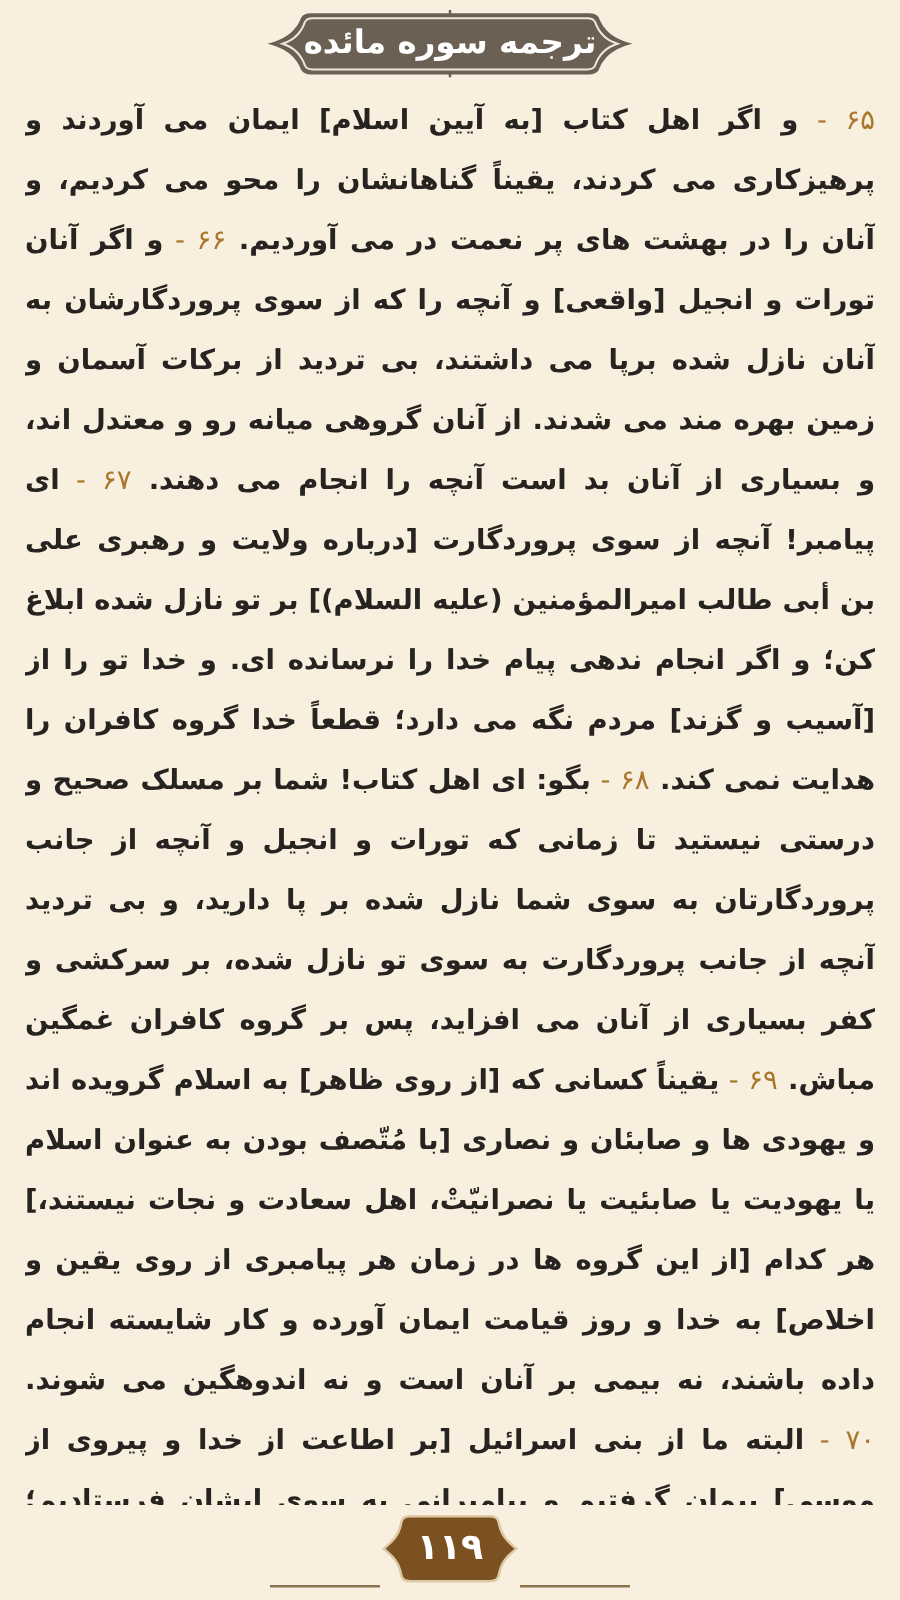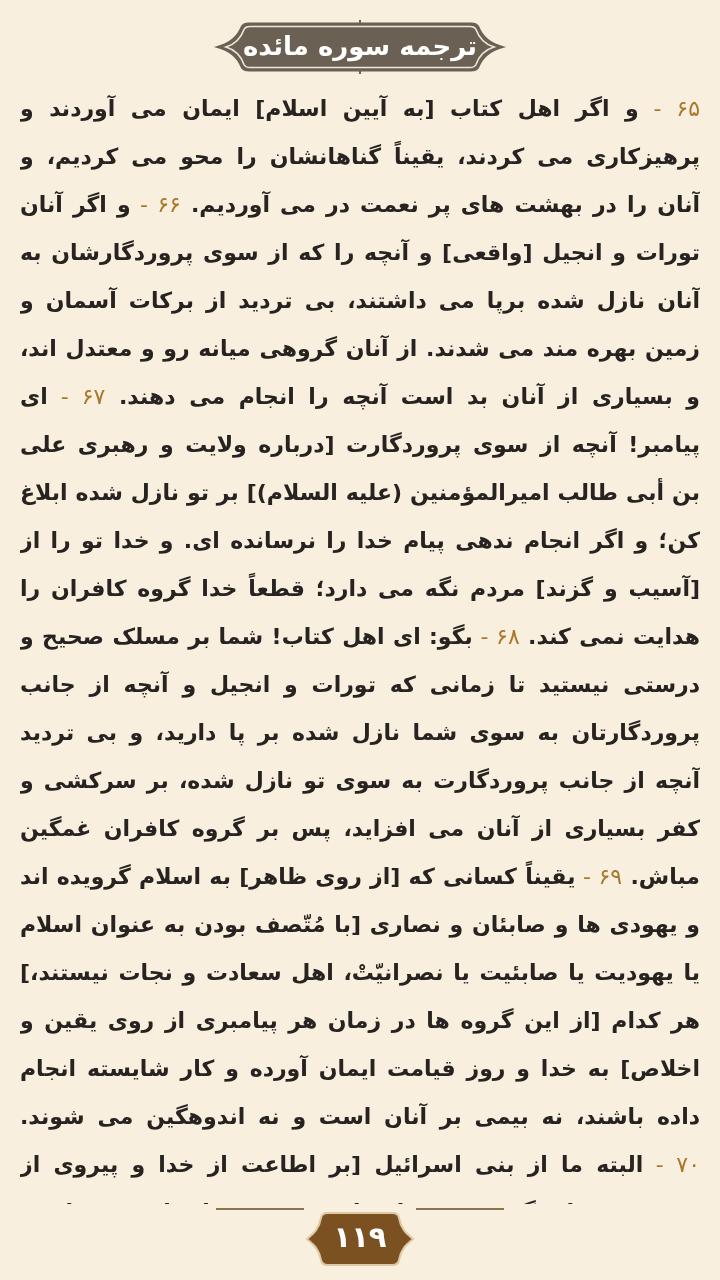--- a/index.html
+++ b/index.html
@@ -24,21 +24,21 @@
     width:720px;height:1280px;
     background:var(--page-bg);
     display:flex;flex-direction:column;
     overflow:hidden;position:relative;
     direction:rtl;
   }
   
   .header{
     flex:0 0 auto;
     display:flex;justify-content:center;
-    padding-top:20px;
+    padding-top:8px;
   }
   .header-badge{
     position:relative;width:300px;height:54px;
   }
   .header-badge svg{position:absolute;inset:0;width:100%;height:100%;}
   .hb-fill{fill:var(--header-badge-bg);}
   .hb-inner{fill:none;stroke:var(--header-badge-inner-line);stroke-width:1.6;}
   .hb-tick{fill:var(--header-badge-bg);}
   .header-title{
     position:absolute;inset:0;
@@ -60,21 +60,21 @@
     direction:rtl;
   }
   .verse-num{
     color:var(--verse-number);
     font-weight:normal;
     white-space:nowrap;
   }
   
   .footer{
     flex:0 0 auto;
-    display:flex;align-items:flex-start;justify-content:center;
+    display:flex;align-items:flex-end;justify-content:center;
     padding:4px 0 10px 0;
   }
   .footer-rule{
     width:88px;height:2px;
     background:var(--footer-rule);
     flex:0 0 auto;
   }
   .page-badge{
     position:relative;width:112px;height:62px;flex:0 0 auto;
   }

